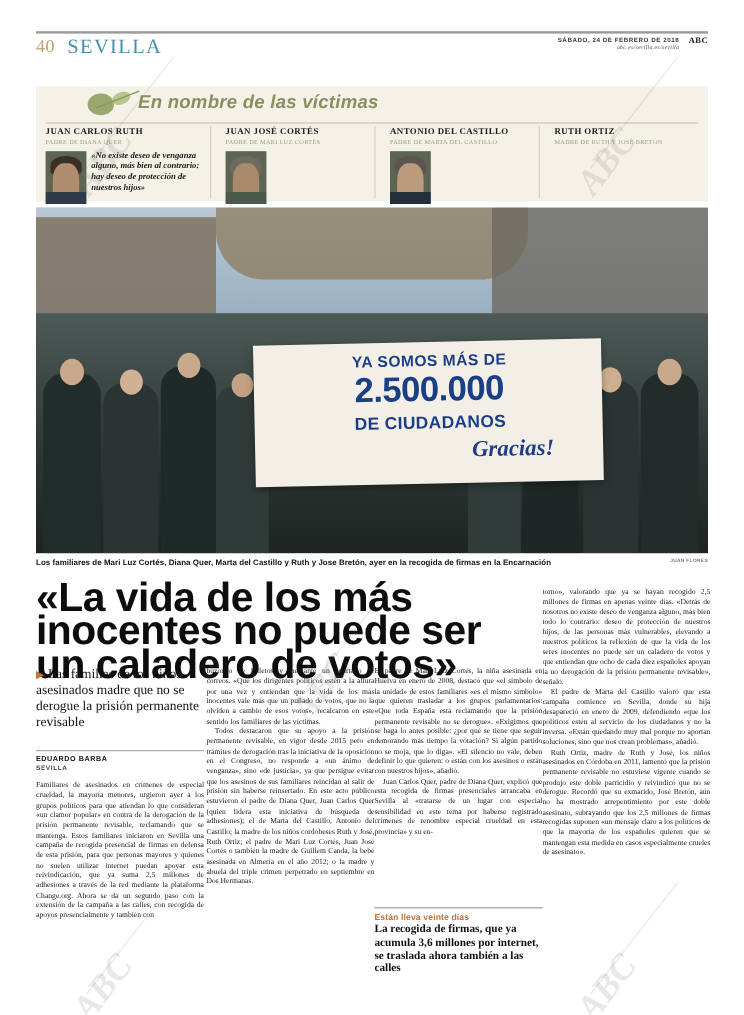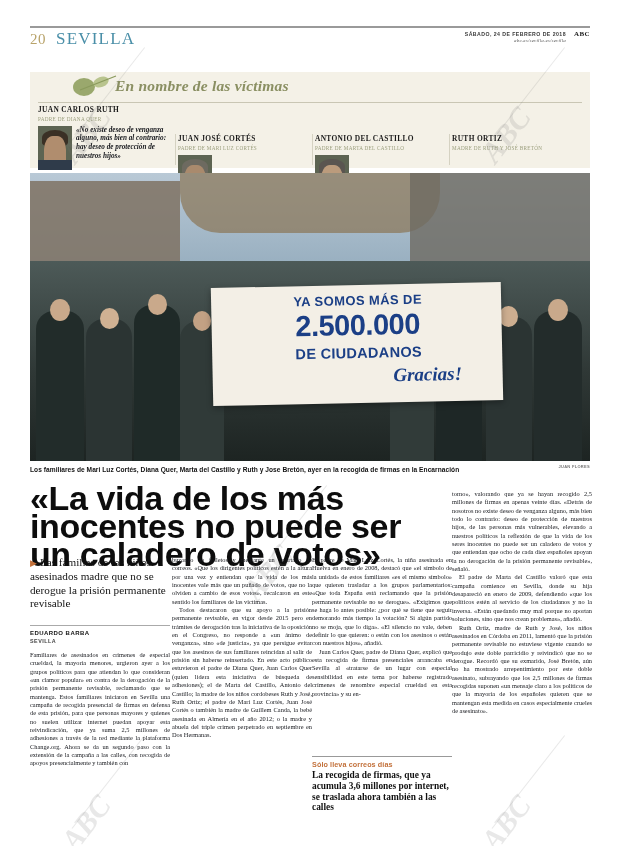--- a/index.html
+++ b/index.html
@@ -46,34 +46,34 @@
     letter-spacing:.4px;color:#222;
   }
 
   
   .band{
     position:absolute;left:30px;top:72px;width:560px;height:96px;
     background:#f4f1e7;
   }
   .band-title{
     position:absolute;left:85px;top:5px;
-    font-family:Liberation Serif, serif;
+    font-family:Liberation Sans, sans-serif;
     font-style:italic;font-weight:bold;font-size:15.5px;color:#8a8f62;
     letter-spacing:.2px;
   }
   .olive{
     position:absolute;left:42px;top:2px;width:46px;height:26px;
   }
   .band-rule{
     position:absolute;left:8px;top:30px;width:544px;height:1px;background:#c9c6b4;
   }
 
   .vcols{position:absolute;left:8px;top:33px;width:548px;height:60px;display:flex;}
   .vcol{width:137px;position:relative;padding-right:4px;box-sizing:border-box;}
-  .vcol + .vcol{border-left:1px solid #d5d2c2;padding-left:2px;margin-top:29px;}
+  .vcol + .vcol{border-left:1px solid #d5d2c2;padding-left:12px;}
   .vname{
     font-family:"Liberation Serif",serif;font-weight:bold;font-size:7.4px;
     letter-spacing:.35px;color:#1a1a1a;line-height:9px;
     white-space:nowrap;
   }
   .vrole{
     font-family:"Liberation Serif",serif;font-size:5.2px;letter-spacing:.3px;
     color:#9b9f7d;line-height:8px;margin-top:.5px;white-space:nowrap;
   }
   .vbody{display:flex;margin-top:3px;}
@@ -220,21 +220,21 @@
     transform-origin:left center;pointer-events:none;
   }
 </style>
 </head>
 <body>
 
 <div class="page">
 
   <div class="masthead">
     <div class="rule"></div>
-    <div class="folio">20</div>
+    <div class="folio">40</div>
     <div class="section-name">SEVILLA</div>
     <div class="dateline">
       <span>SÁBADO, 24 DE FEBRERO DE 2018</span>
       <span class="url">abc.es/sevilla.es/sevilla</span>
     </div>
     <div class="abc-logo">ABC</div>
   </div>
 
   <div class="band">
     <svg class="olive" viewBox="0 0 46 26">
@@ -355,21 +355,21 @@
   </div>
 
   <div class="col" id="col4" style="height:345px;overflow:hidden;">
     <p class="first">torno», valorando que ya se hayan recogido 2,5 millones de firmas en apenas veinte días. «Detrás de nosotros no existe deseo de venganza alguno, más bien todo lo contrario: deseo de protección de nuestros hijos, de las personas más vulnerables, elevando a nuestros políticos la reflexión de que la vida de los seres inocentes no puede ser un caladero de votos y que entiendan que ocho de cada diez españoles apoyan la no derogación de la prisión permanente revisable», señaló.</p>
     <p>El padre de Marta del Castillo valoró que esta campaña comience en Sevilla, donde su hija desapareció en enero de 2009, defendiendo «que los políticos estén al servicio de los ciudadanos y no la inversa. «Están quedando muy mal porque no aportan soluciones, sino que nos crean problemas», añadió.</p>
     <p>Ruth Ortiz, madre de Ruth y José, los niños asesinados en Córdoba en 2011, lamentó que la prisión permanente revisable no estuviese vigente cuando se produjo este doble parricidio y reivindicó que no se derogue. Recordó que su exmarido, José Bretón, aún no ha mostrado arrepentimiento por este doble asesinato, subrayando que los 2,5 millones de firmas recogidas suponen «un mensaje claro a los políticos de que la mayoría de los españoles quieren que se mantengan esta medida en casos especialmente crueles de asesinato».</p>
   </div>
 
   <div class="box">
     <div class="topline"></div>
-    <div class="kicker">Sólo lleva correos días</div>
+    <div class="kicker">Están lleva veinte días</div>
     <div class="btitle">La recogida de firmas, que ya acumula 3,6 millones por internet, se traslada ahora también a las calles</div>
   </div>
 
   <div class="wm" style="left:56px;top:118px;transform:rotate(-52deg);">ABC</div>
   <div class="wmline" style="left:72px;top:140px;width:118px;transform:rotate(-52deg);"></div>
   <div class="wm" style="left:476px;top:118px;transform:rotate(-52deg);">ABC</div>
   <div class="wmline" style="left:492px;top:140px;width:118px;transform:rotate(-52deg);"></div>
   <div class="wm" style="left:238px;top:556px;transform:rotate(-52deg);">ABC</div>
   <div class="wmline" style="left:254px;top:578px;width:118px;transform:rotate(-52deg);"></div>
   <div class="wm" style="left:56px;top:806px;transform:rotate(-52deg);">ABC</div>

